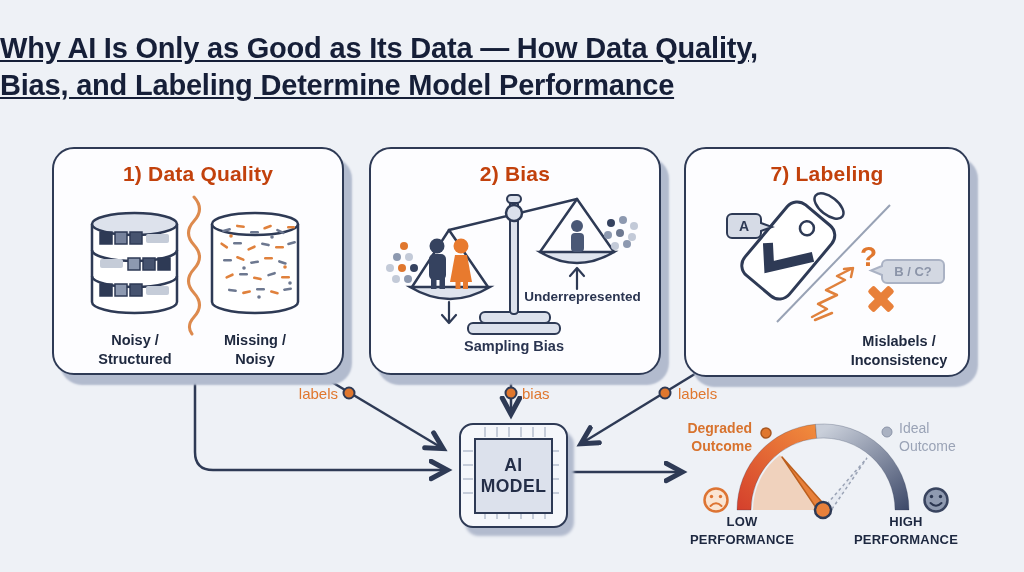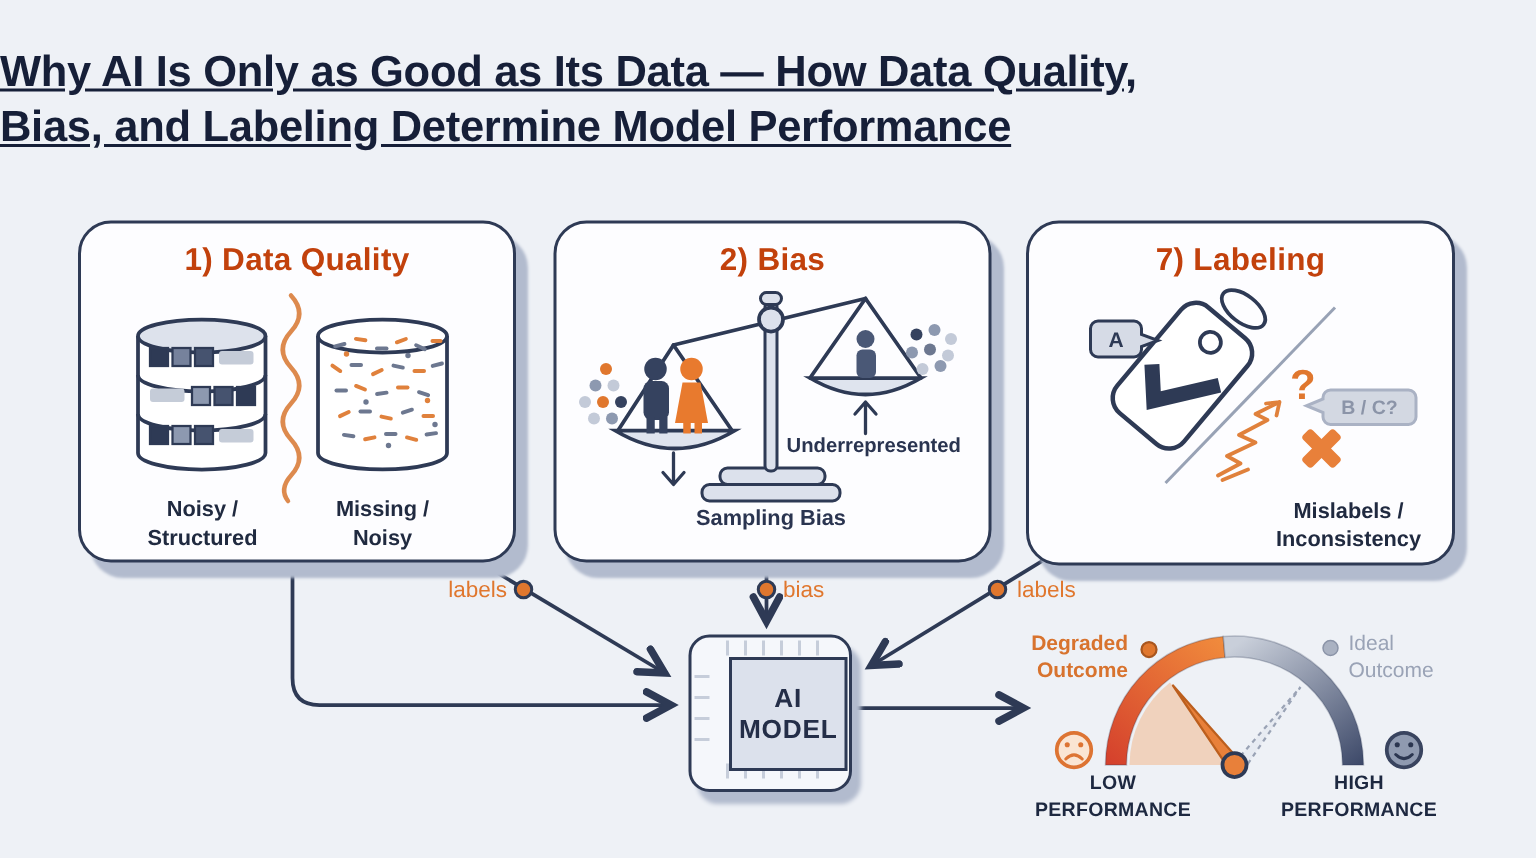--- a/index.html
+++ b/index.html
@@ -23,21 +23,21 @@
 
   
   .flow-label{color:#e0772e;font-size:15px;font-weight:500;z-index:3;}
 
   
   .chip{left:459px;top:423px;width:105px;height:101px;background:#f5f7fb;border:2.5px solid #2e3a55;
         border-radius:14px;box-shadow:6px 8px 3px #b2bbce;z-index:2;}
   .chip-inner{position:absolute;left:13px;top:13px;width:75px;height:72px;background:#dce1ec;
         border:2px solid #2e3a55;display:flex;align-items:center;justify-content:center;
         color:#242e48;font-size:17.5px;font-weight:600;line-height:1.22;letter-spacing:0.5px;
-        text-align:center;margin-left:12px;}
+        text-align:center;}
 
   
   .degraded{left:664px;top:420px;width:88px;text-align:right;color:#d8732e;
             font-size:14px;font-weight:600;line-height:1.25;z-index:3;}
   .ideal{left:899px;top:420px;width:90px;text-align:left;color:#9aa3b6;
             font-size:14px;font-weight:400;line-height:1.25;z-index:3;}
   .perf{width:120px;top:513px;text-align:center;color:#1d2840;font-size:13px;
             font-weight:700;line-height:1.35;letter-spacing:0.2px;z-index:3;}
 
   .bubble-text{position:absolute;display:flex;align-items:center;justify-content:center;

